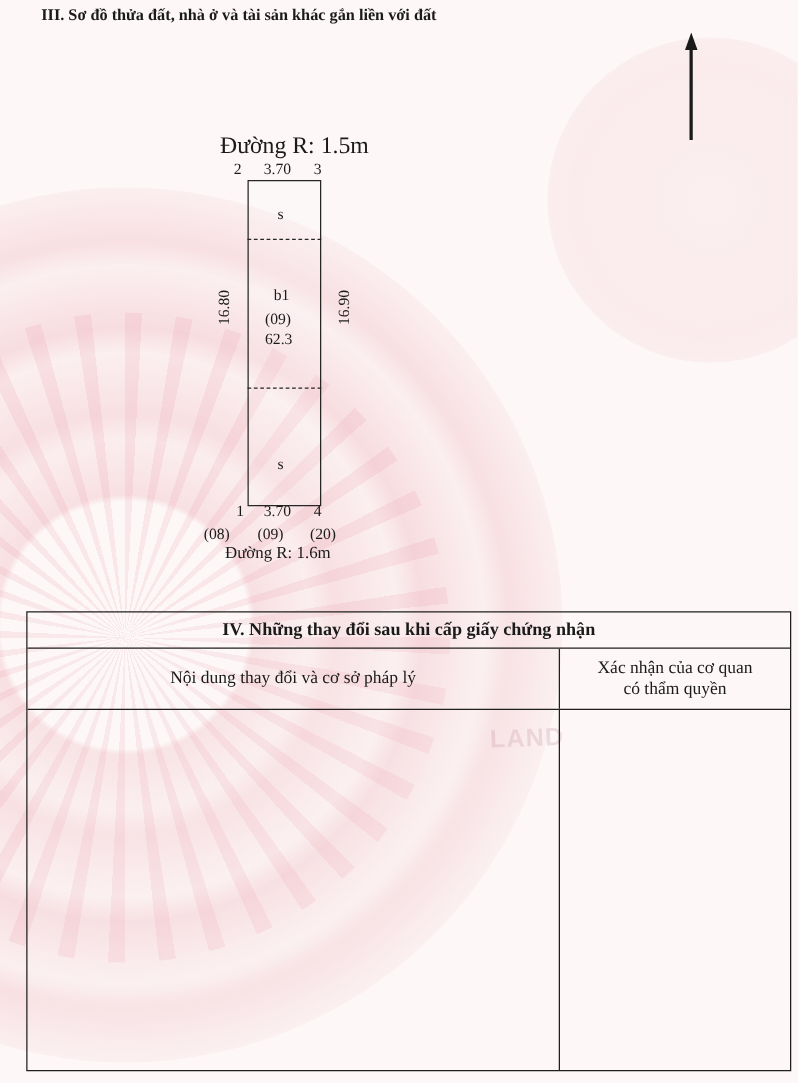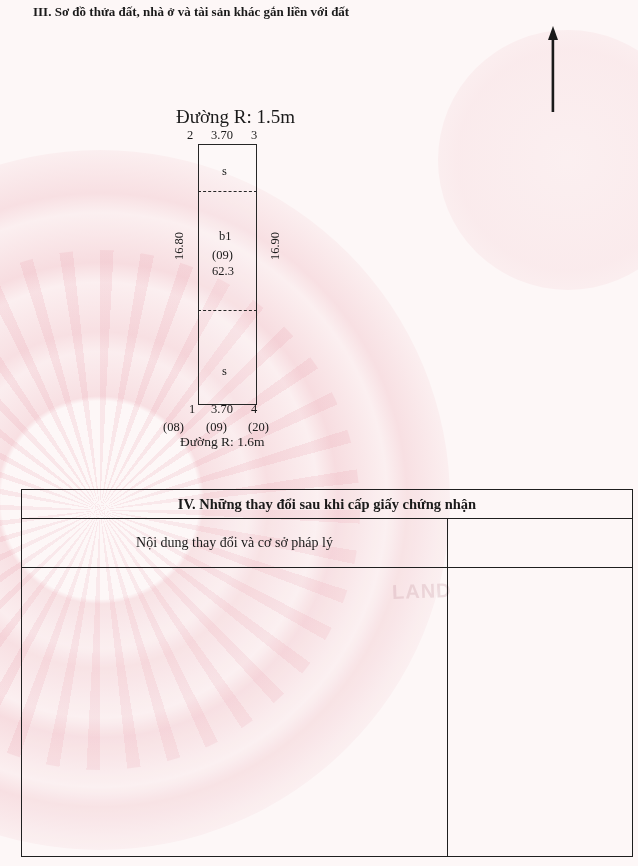--- a/index.html
+++ b/index.html
@@ -260,20 +260,26 @@
     <div class="lbl lbl-09b">(09)</div>
     <div class="lbl lbl-10">(20)</div>
 
     <div class="road-bottom">Đường R: 1.6m</div>
   </div>
 
   <div class="table-iv">
     <div class="tbl-head">IV. Những thay đổi sau khi cấp giấy chứng nhận</div>
     <div class="tbl-subhead">
       <div class="sub-left">Nội dung thay đổi và cơ sở pháp lý</div>
+      <div class="sub-right">
+        <div>
+          <div>Xác nhận của cơ quan</div>
+          <div>có thẩm quyền</div>
+        </div>
+      </div>
     </div>
     <div class="tbl-body">
       <div class="body-left"></div>
       <div class="body-right"></div>
     </div>
   </div>
 
 </div>
 
 </body></html>

